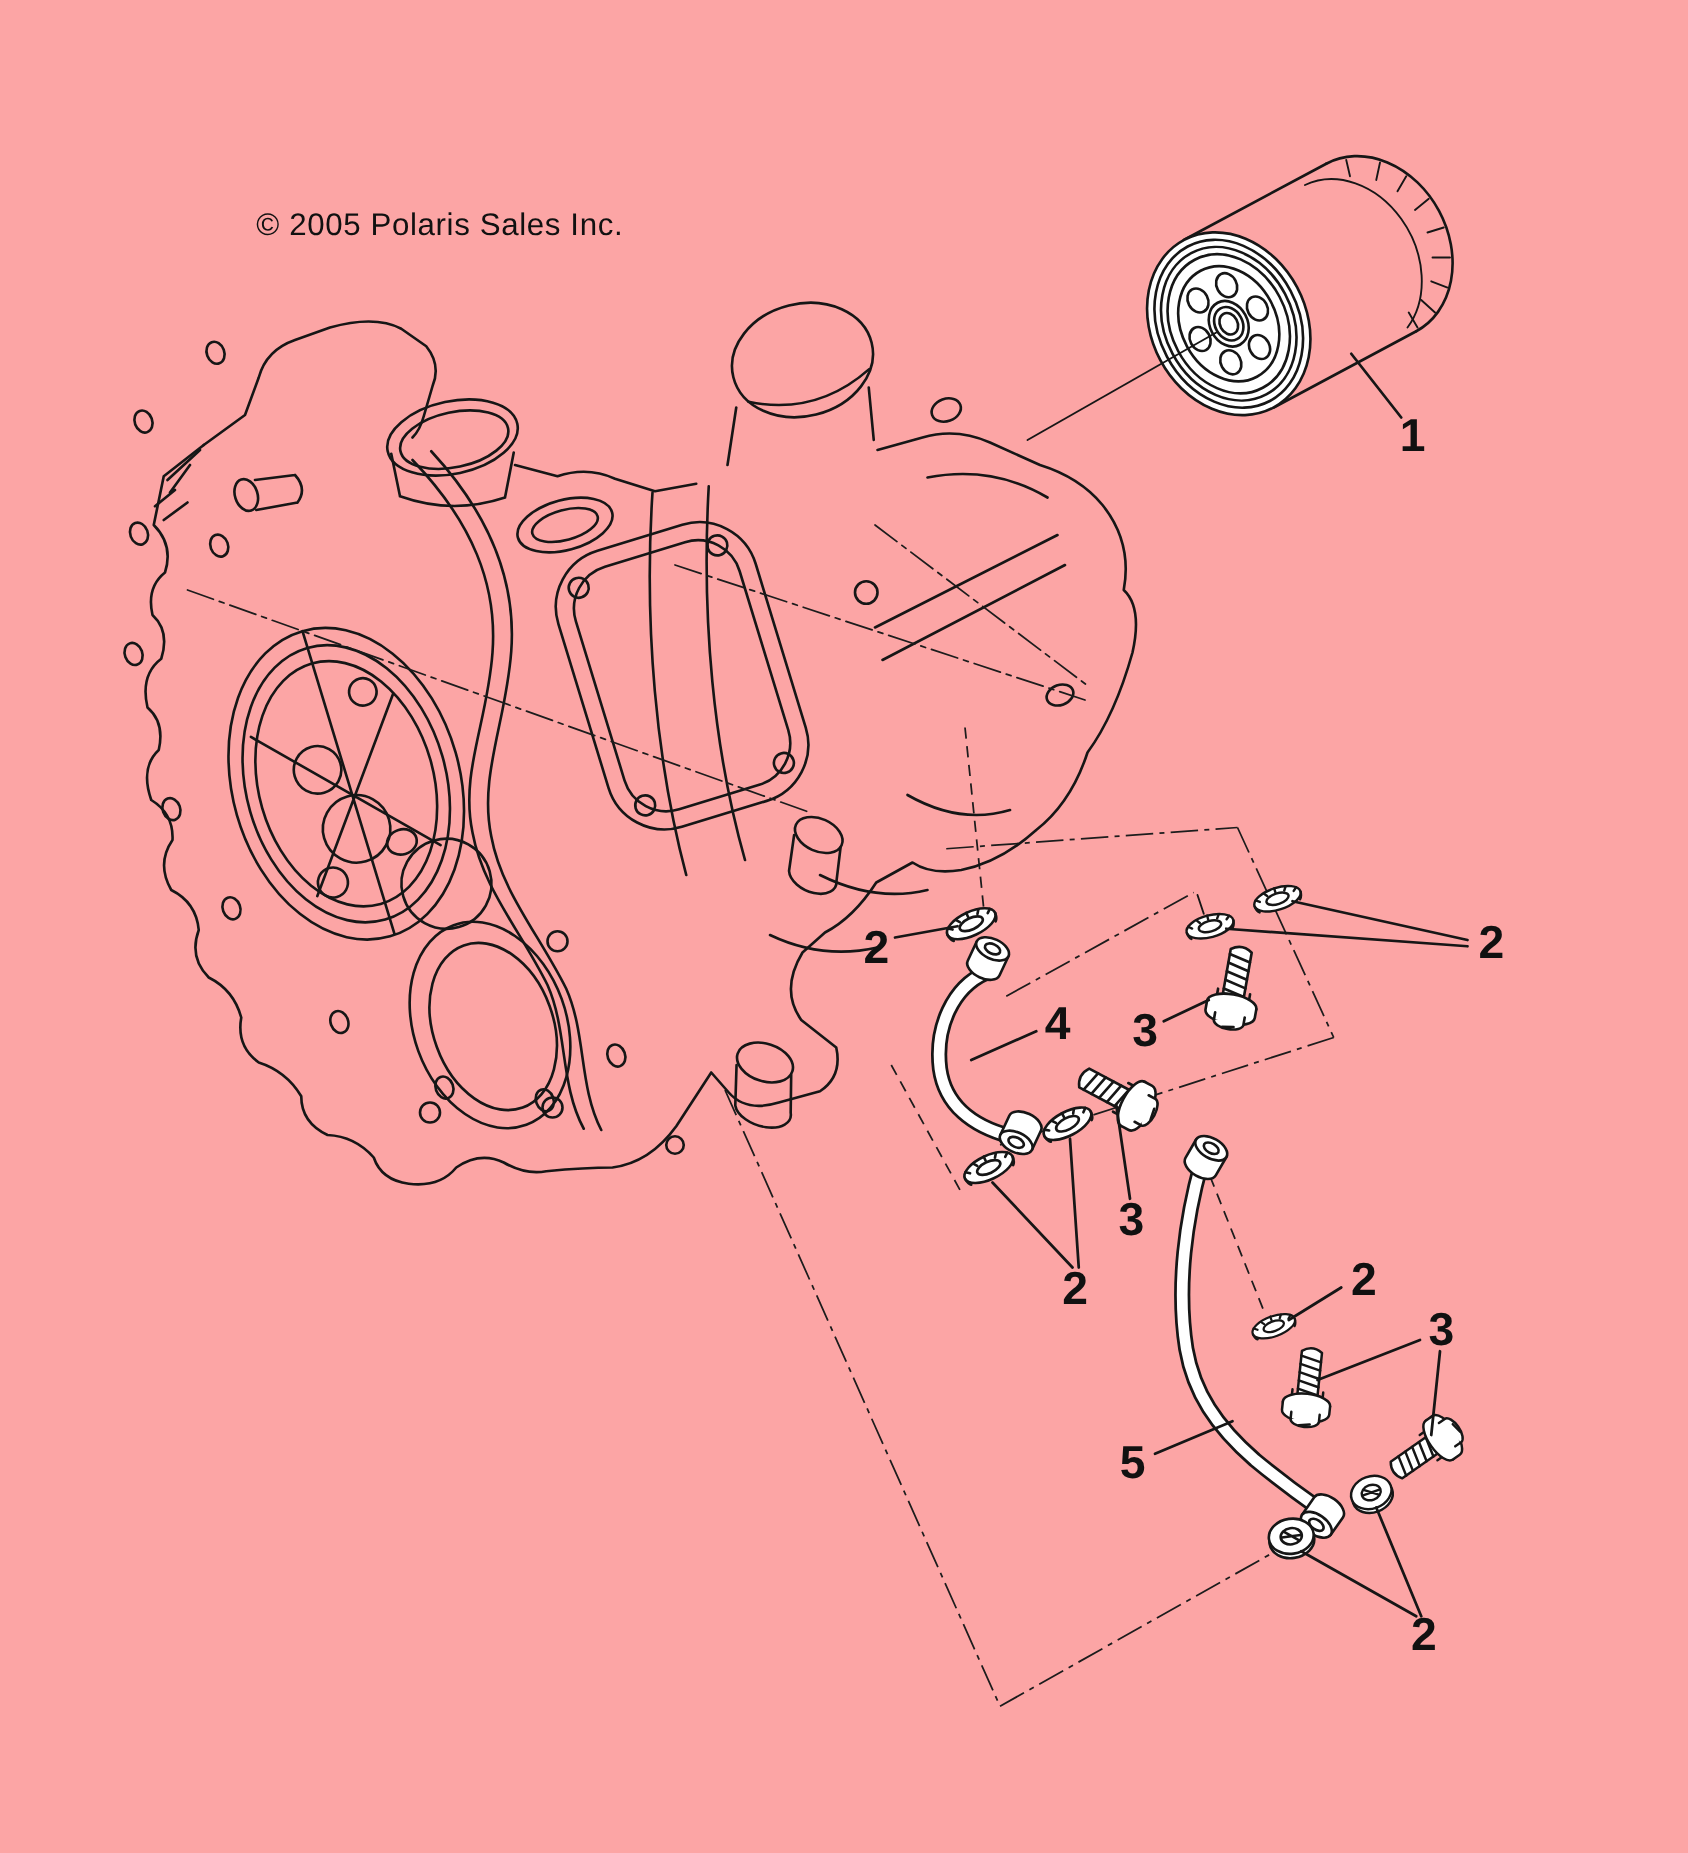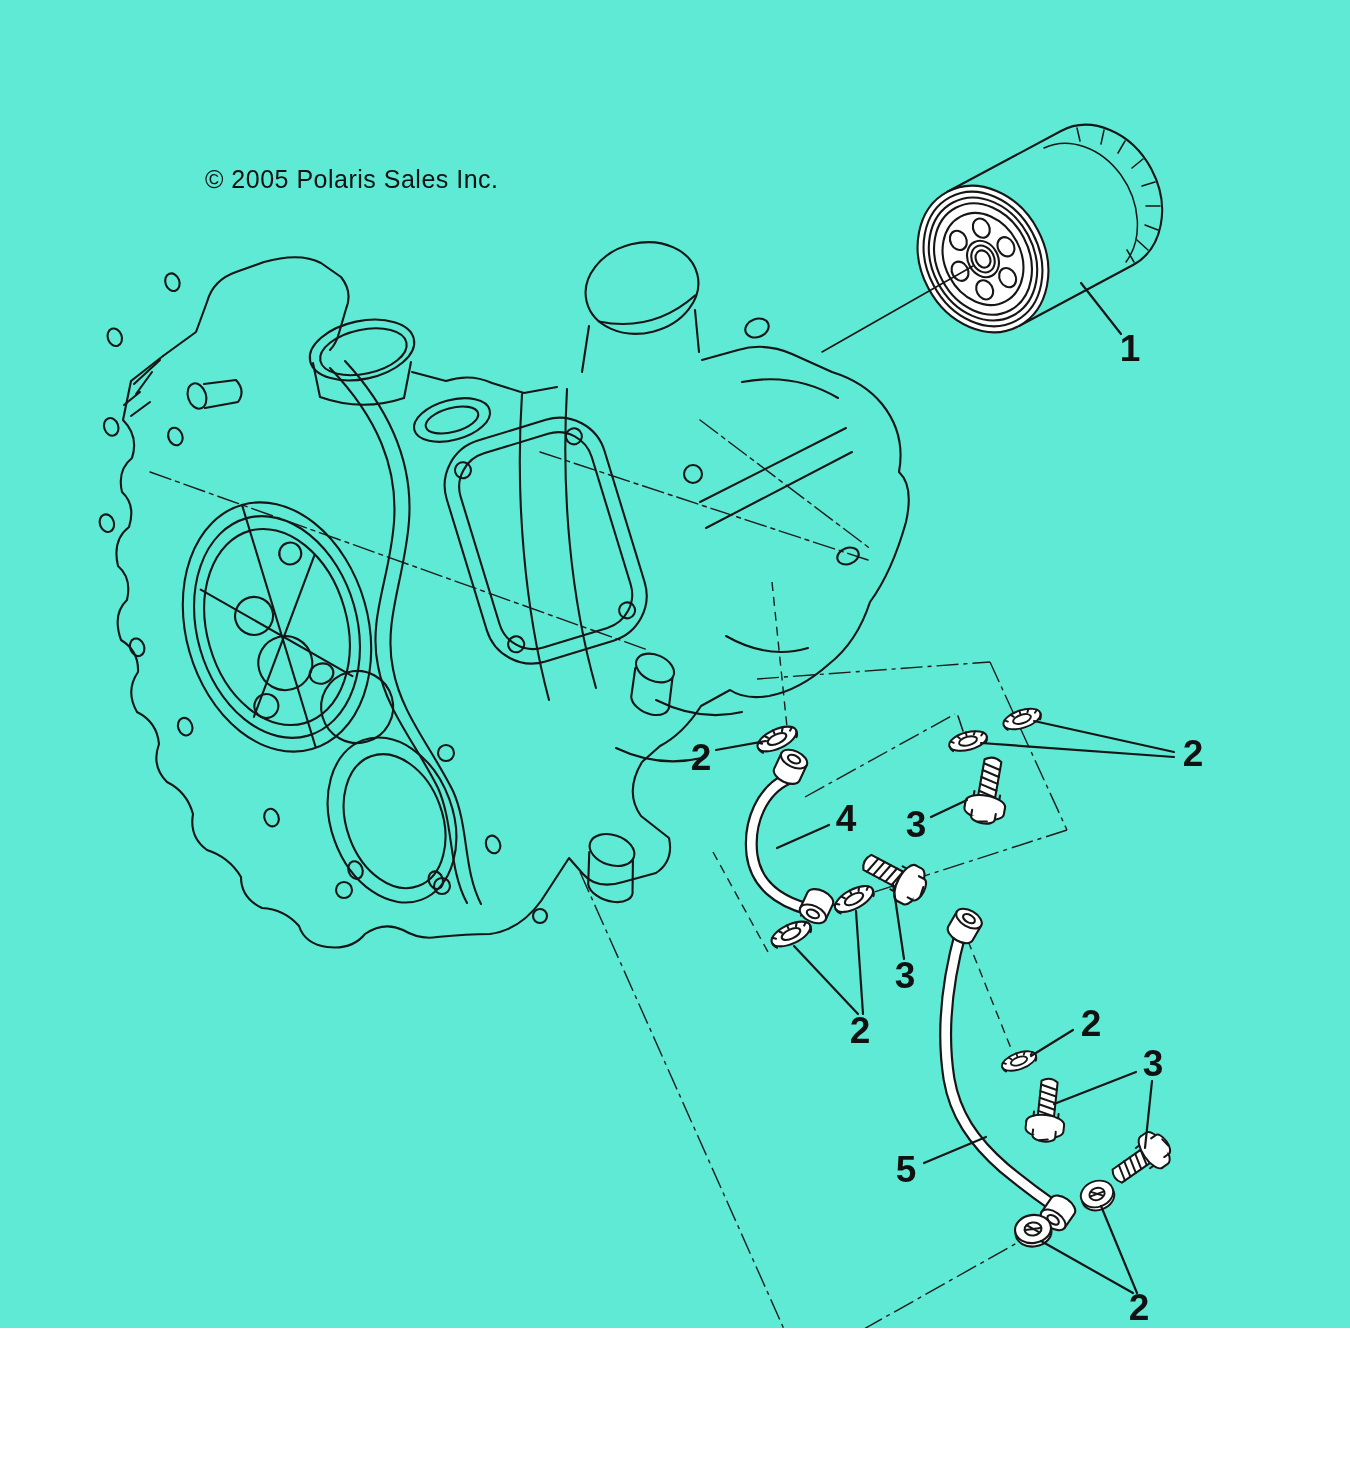--- a/index.html
+++ b/index.html
@@ -1,16 +1,16 @@
 <!DOCTYPE html>
 <html><head>
 <meta charset="utf-8">
 <style>
   html,body{margin:0;padding:0;background:#ffffff;}
-  .stage{position:relative;width:1350px;height:1328px;background:#5eead4;overflow:hidden;text-decoration:underline;}
+  .stage{position:relative;width:1350px;height:1482px;background:#fca5a5;overflow:hidden;text-decoration:underline;}
   #art{display:block;}
   #art .ln, #art .ln *{fill:none;stroke:#161616;stroke-width:2.1;stroke-linecap:round;stroke-linejoin:round;}
   #art .thin{stroke-width:1.5 !important;}
   #art .lead{fill:none;stroke:#161616;stroke-width:2.2;stroke-linecap:round;}
   #art .phantom{fill:none;stroke:#1c1c1c;stroke-width:1.4;stroke-dasharray:22 5 4 5;}
   #art .dash{fill:none;stroke:#1c1c1c;stroke-width:1.4;stroke-dasharray:9 6;}
   #art .fw{fill:#ffffff;}
   #art .tubecore{fill:none;stroke:#161616;stroke-width:13;stroke-linecap:round;}
   #art .tubefill{fill:none;stroke:#ffffff;stroke-width:8.6;stroke-linecap:round;}
   #art text{fill:#111111;stroke:none;font-family:"Liberation Sans",sans-serif;

